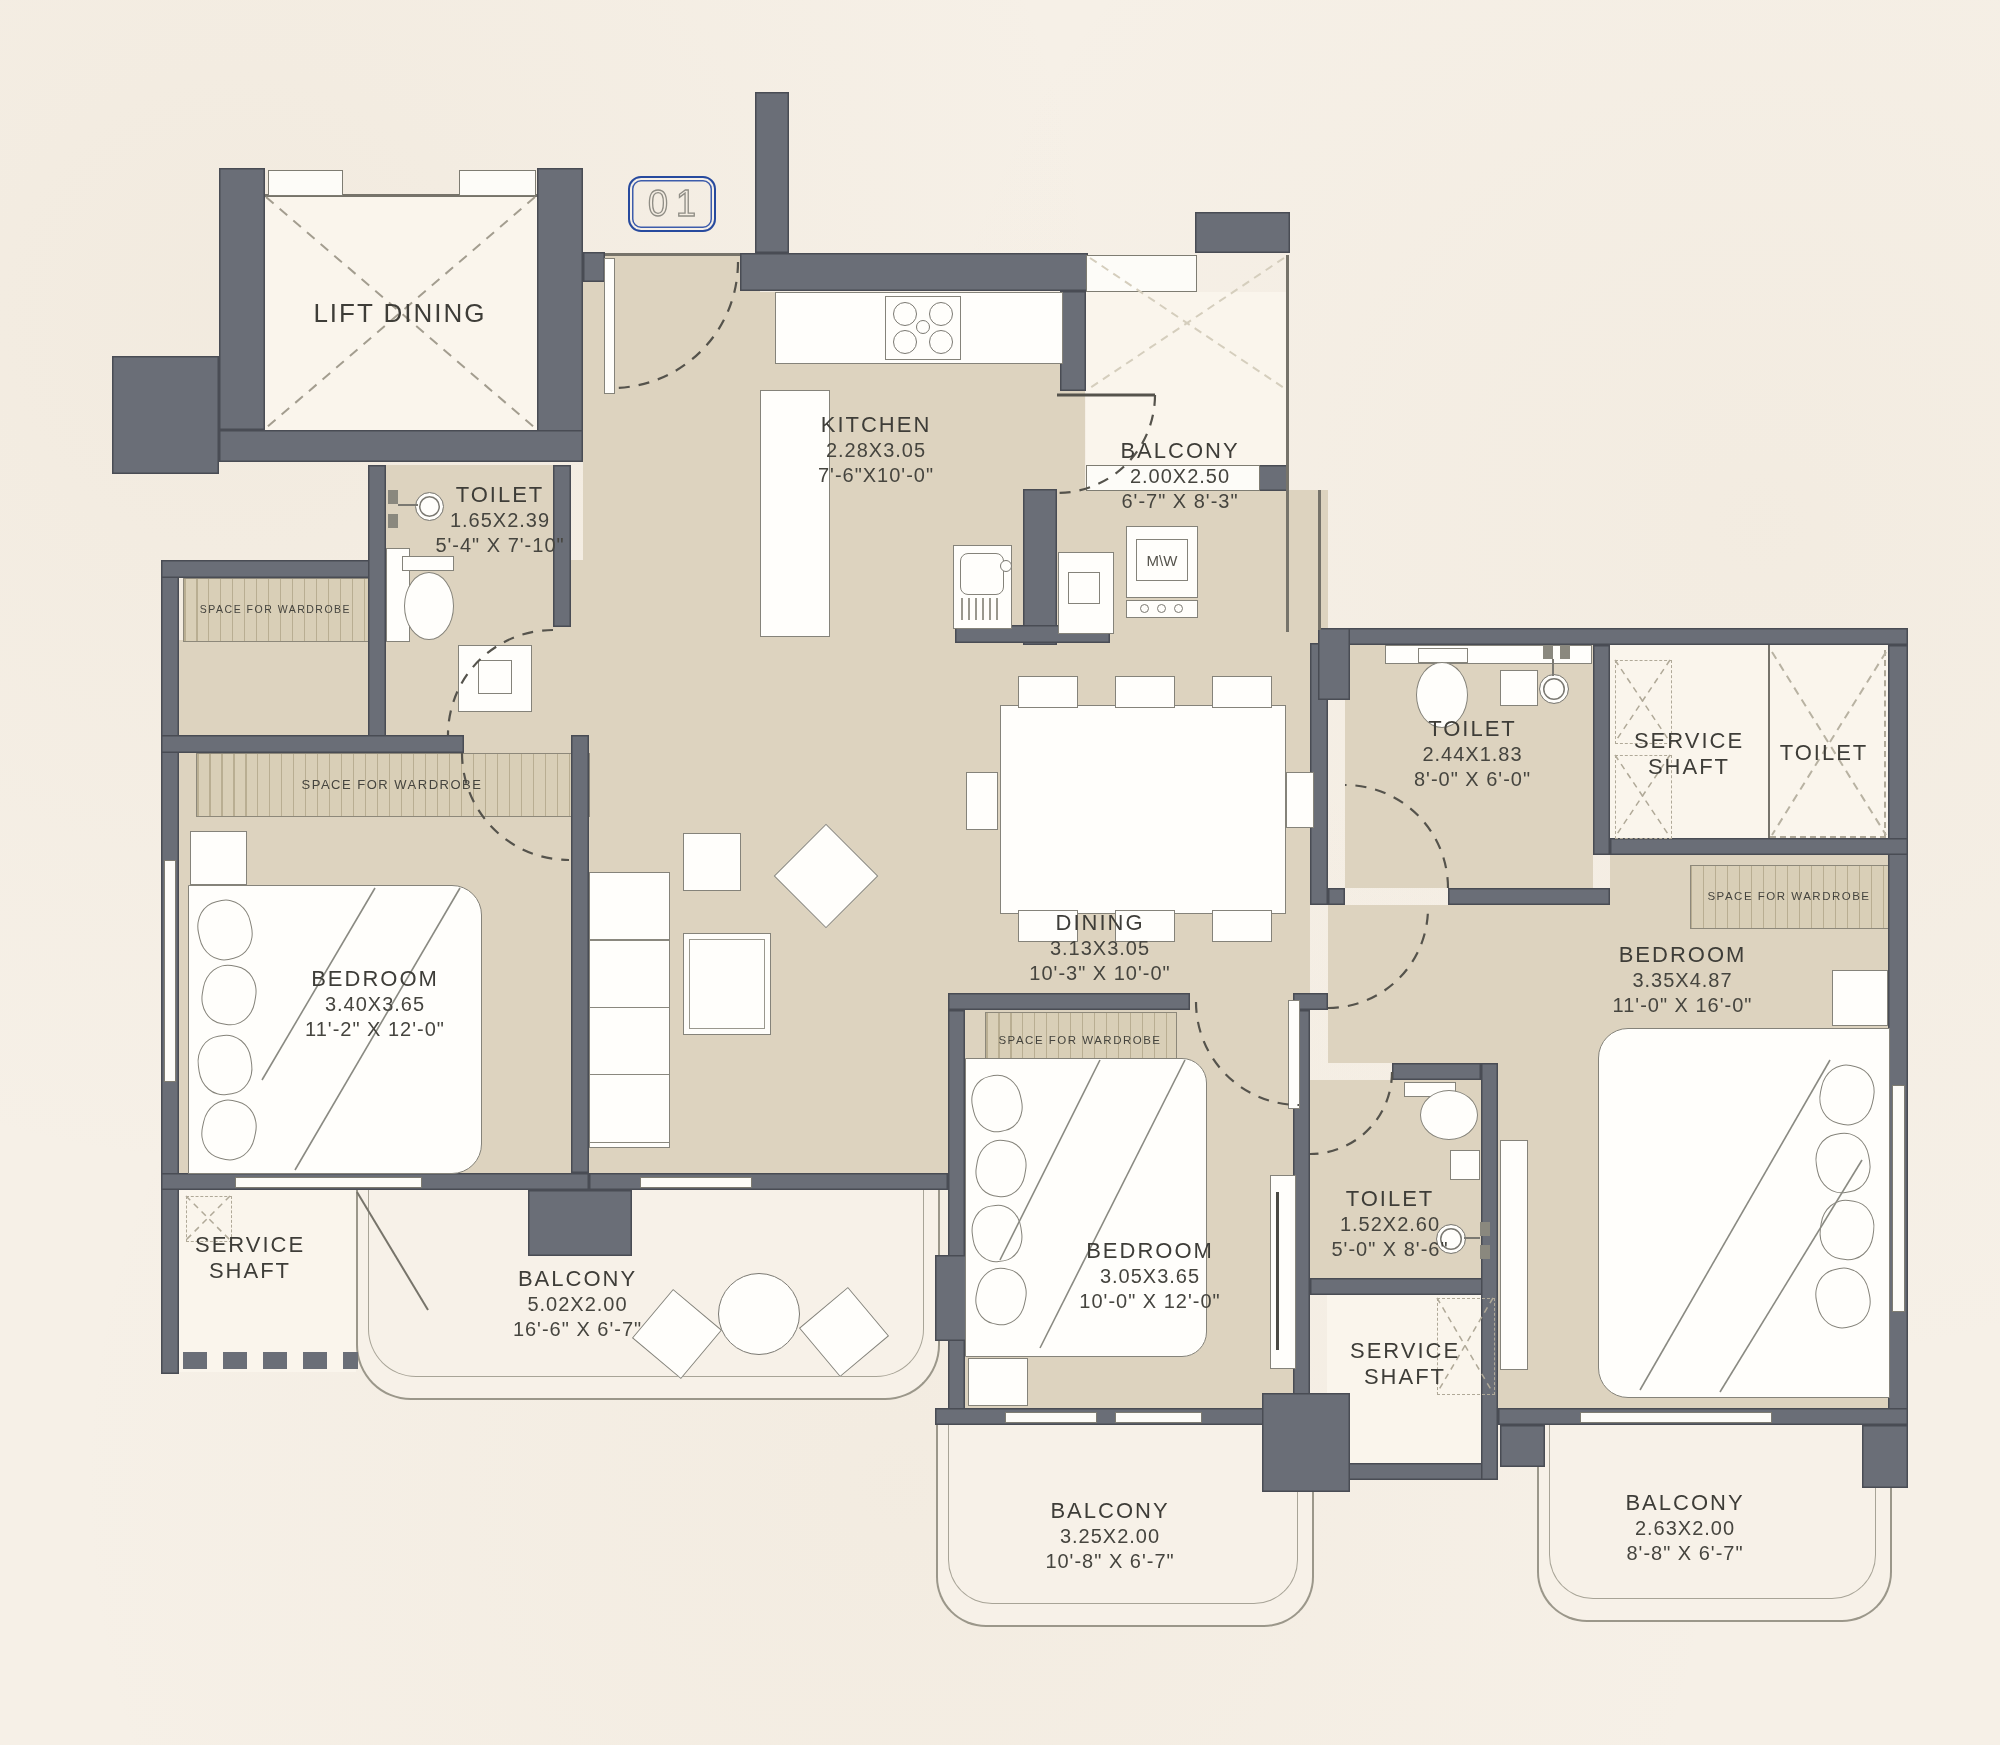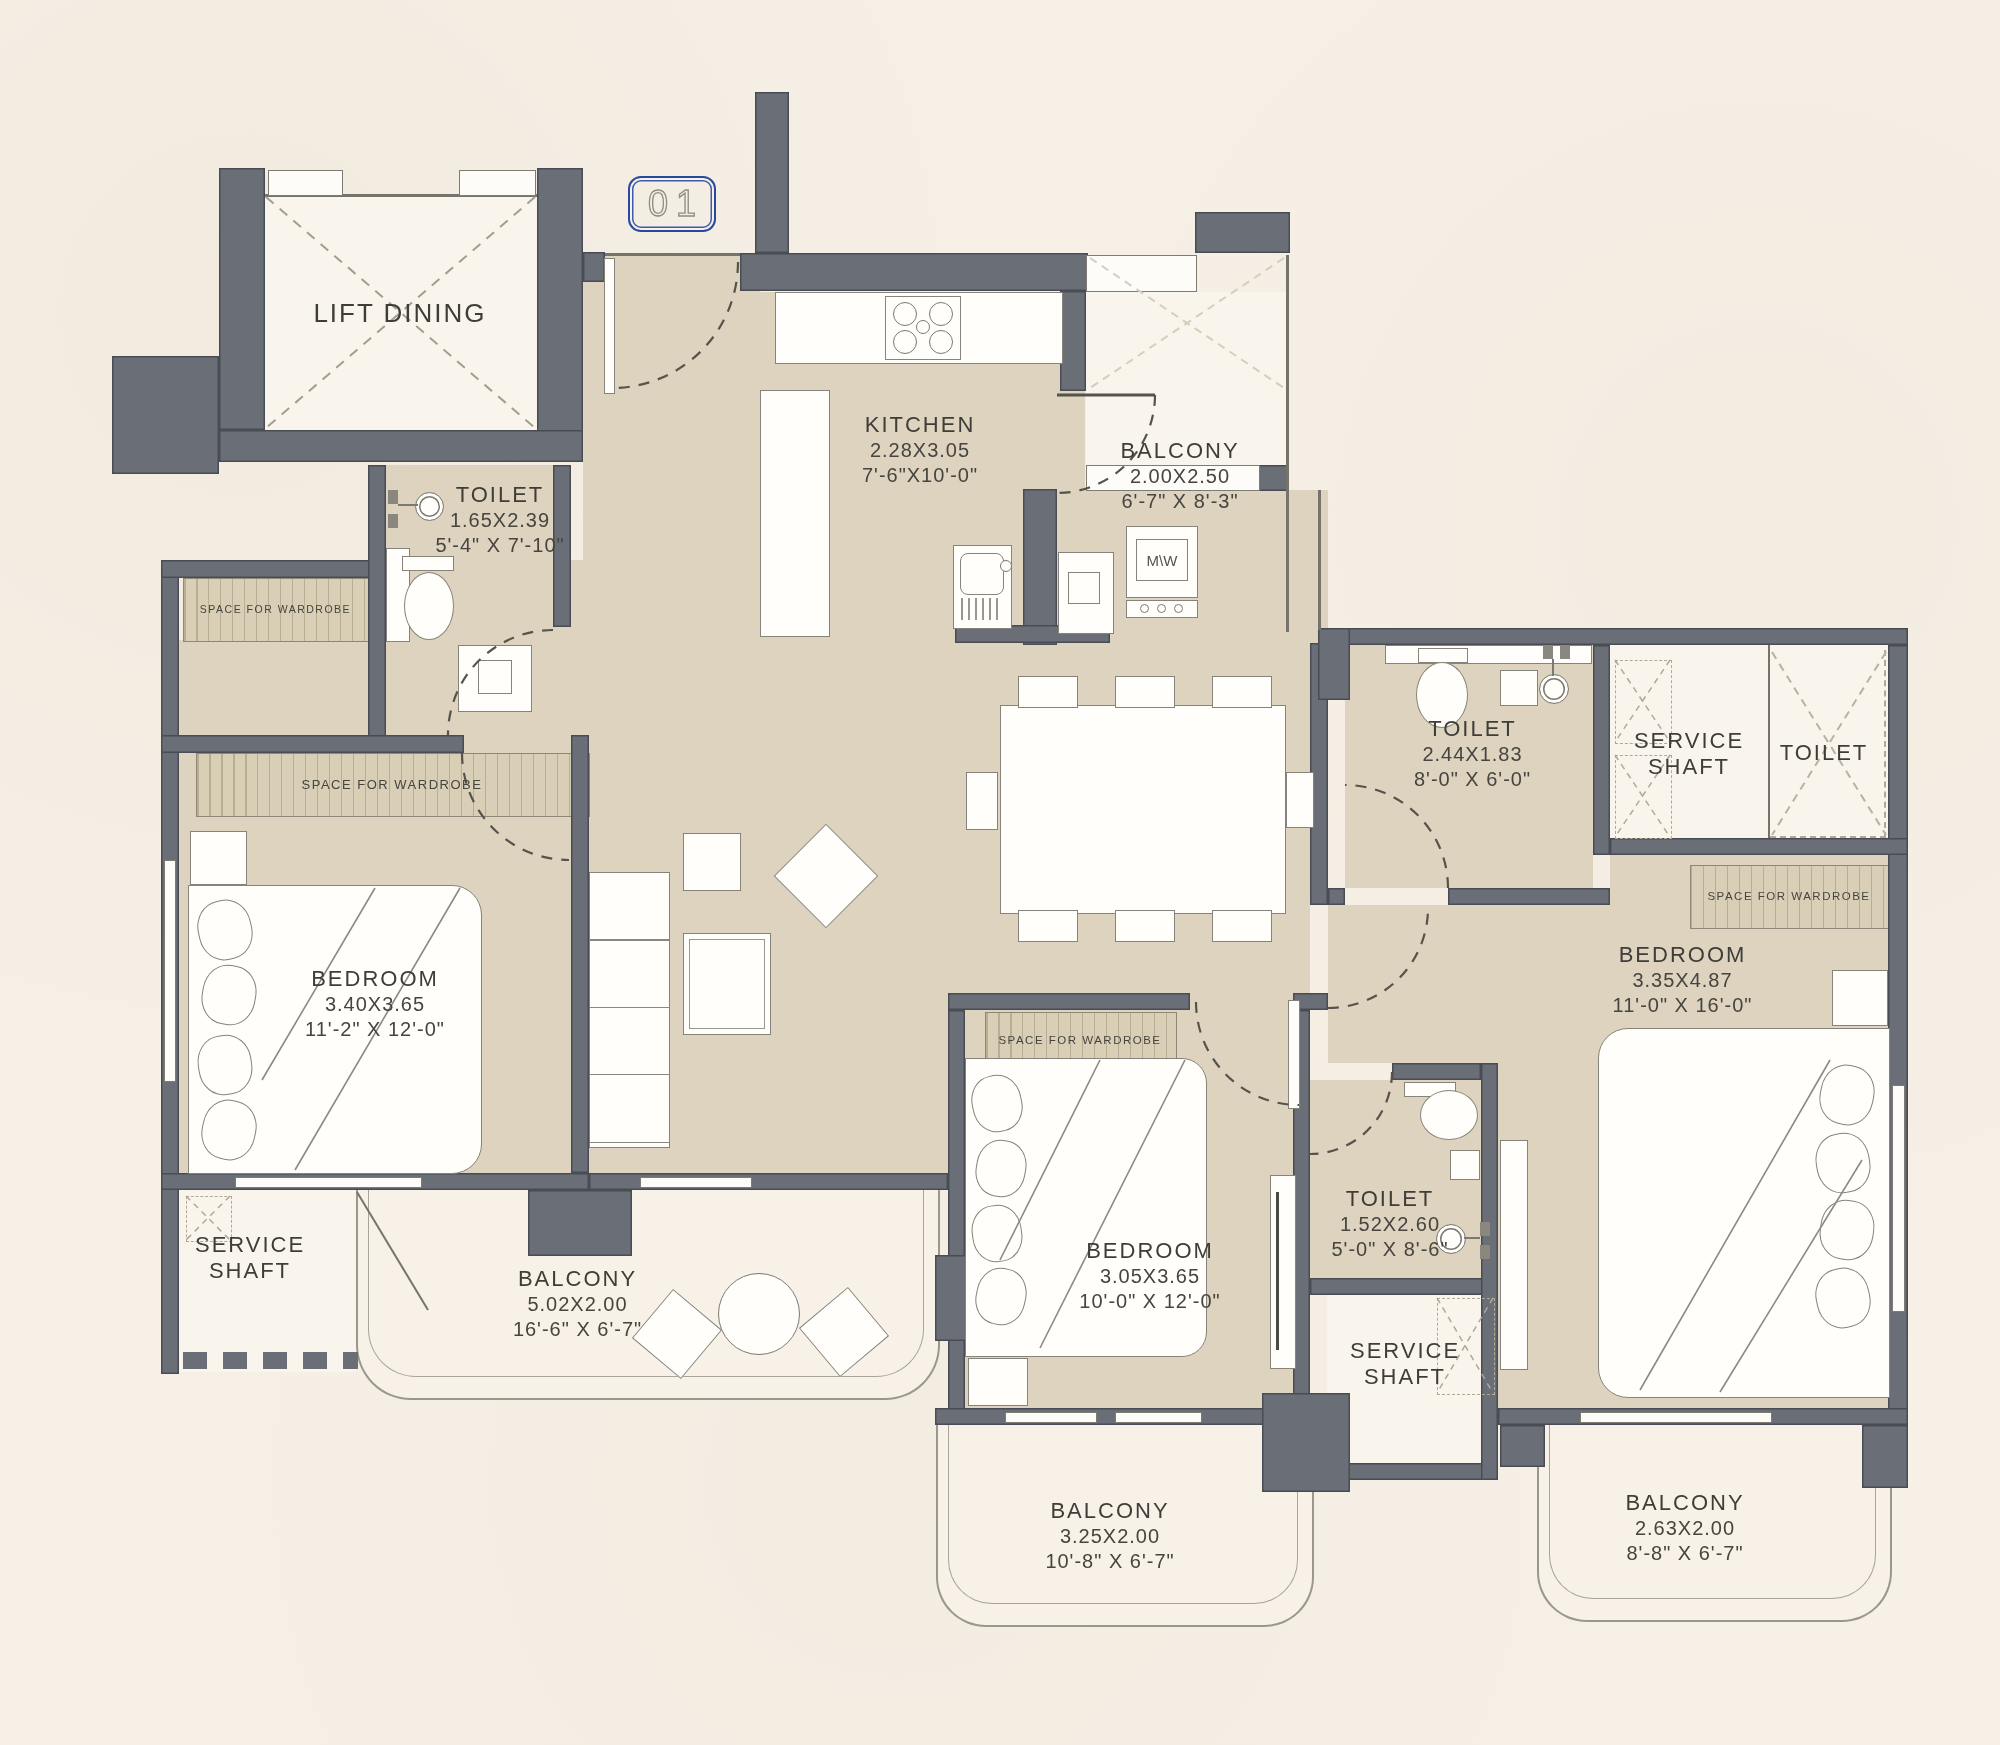--- a/index.html
+++ b/index.html
@@ -308,35 +308,40 @@
     </g>
 
     <line x1="357" y1="1192" x2="428" y2="1310" stroke="#77746a" stroke-width="2"></line>
   </svg>
 
   <div id="badge">01</div>
 
   <div class="rlabel" style="left:290px;top:300px;width:220px">
     <div class="rname" style="font-size:26px">LIFT DINING</div>
   </div>
-  <div class="rlabel" style="left:820px;top:412px;width:200px">
+  <div class="rlabel" style="left:776px;top:412px;width:200px">
     <div class="rname">KITCHEN</div>
     <div class="rdim">2.28X3.05</div>
     <div class="rdim">7'-6"X10'-0"</div>
   </div>
   <div class="rlabel" style="left:1080px;top:438px;width:200px">
     <div class="rname">BALCONY</div>
     <div class="rdim">2.00X2.50</div>
     <div class="rdim">6'-7" X 8'-3"</div>
   </div>
   <div class="rlabel" style="left:400px;top:482px;width:200px">
     <div class="rname">TOILET</div>
     <div class="rdim">1.65X2.39</div>
     <div class="rdim">5'-4" X 7'-10"</div>
   </div>
+  <div class="rlabel" style="left:995px;top:910px;width:210px">
+    <div class="rname">DINING</div>
+    <div class="rdim">3.13X3.05</div>
+    <div class="rdim">10'-3" X 10'-0"</div>
+  </div>
   <div class="rlabel" style="left:270px;top:966px;width:210px">
     <div class="rname">BEDROOM</div>
     <div class="rdim">3.40X3.65</div>
     <div class="rdim">11'-2" X 12'-0"</div>
   </div>
   <div class="rlabel" style="left:1045px;top:1238px;width:210px">
     <div class="rname">BEDROOM</div>
     <div class="rdim">3.05X3.65</div>
     <div class="rdim">10'-0" X 12'-0"</div>
   </div>

